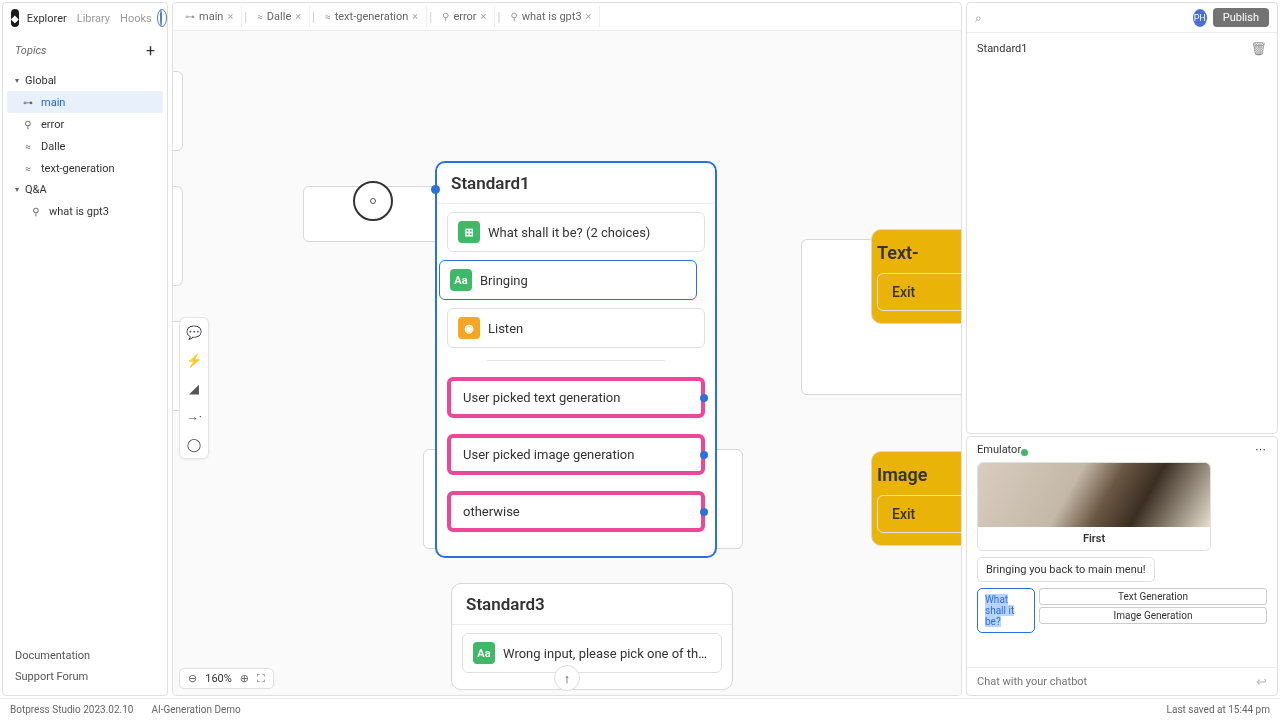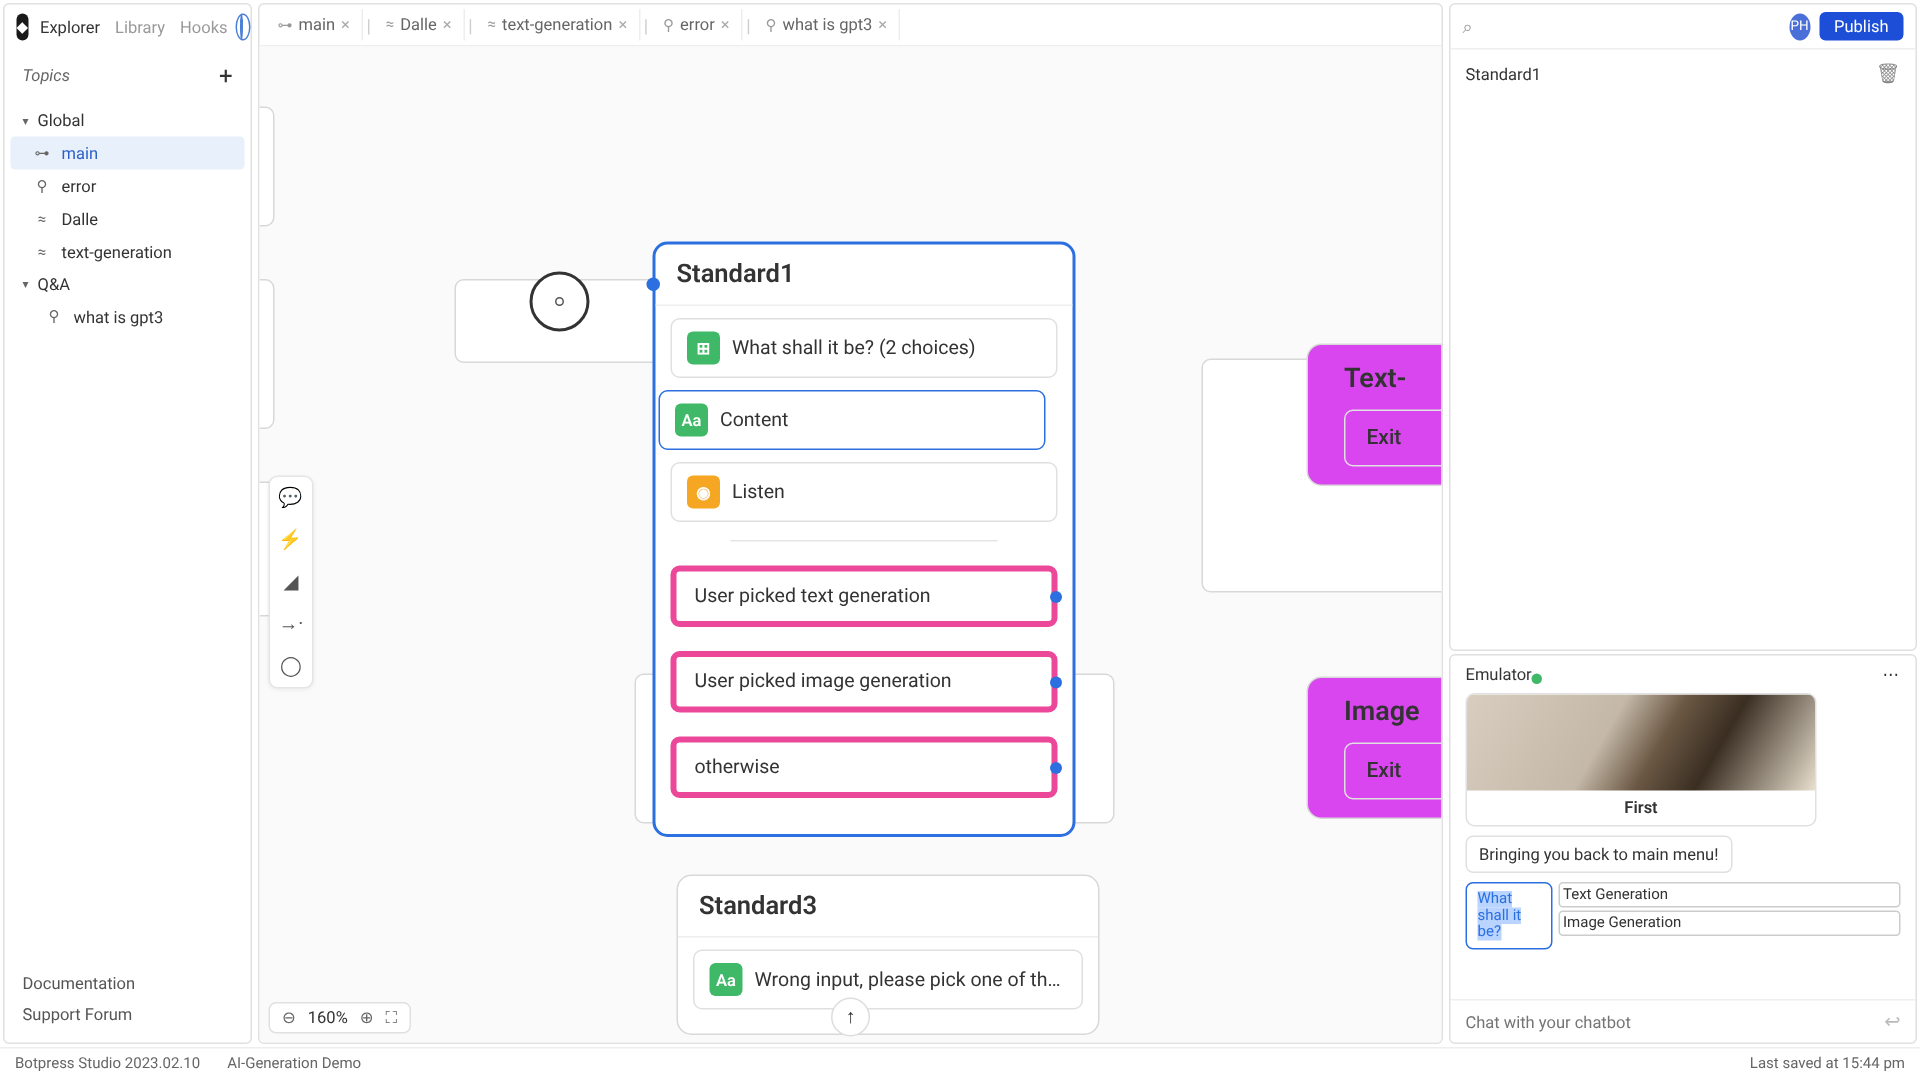--- a/index.html
+++ b/index.html
@@ -44,56 +44,56 @@
 .card.content-sel{border:1.5px solid #2c6fe0;margin-left:-8px;margin-right:8px}
 .card-icon{width:22px;height:22px;border-radius:4px;display:flex;align-items:center;justify-content:center;font-size:11px;font-weight:600;color:#fff}
 .ic-green{background:#3fb968}
 .ic-green2{background:#3fb968}
 .ic-orange{background:#f5a623}
 .divider{height:1px;background:#e5e5e5;margin:12px 40px 16px}
 .branch{border:4px solid #ec4899;border-radius:6px;padding:9px 12px;margin-bottom:16px;font-size:13px;position:relative}
 .branch::after{content:"";position:absolute;right:-7px;top:50%;margin-top:-4px;width:8px;height:8px;background:#2c6fe0;border-radius:50%}
 .port-in{position:absolute;left:-6px;top:22px;width:9px;height:9px;background:#2c6fe0;border-radius:50%}
 
-.node-partial{position:absolute;background:#d946ef;border:1px solid #d8d8d8;border-radius:10px;padding:12px 24px}
+.node-partial{position:absolute;background:#eab308;border:1px solid #d8d8d8;border-radius:10px;padding:12px 5px}
 .node-partial .nt{font-size:18px;font-weight:600;margin-bottom:10px}
 .exit-card{border:1px solid #e0e0e0;border-radius:6px;padding:10px 14px;font-size:14px;font-weight:500}
 
 .extra-box{position:absolute;background:#fff;border:1px solid #d8d8d8;border-radius:6px}
 
 .circle-target{position:absolute;width:40px;height:40px;border:2px solid #333;border-radius:50%;display:flex;align-items:center;justify-content:center;background:#fff}
 .circle-target .dot{width:6px;height:6px;border:1.5px solid #555;border-radius:50%}
 
 .zoom-ctrl{position:absolute;left:6px;bottom:6px;background:#fff;border:1px solid #e0e0e0;border-radius:5px;display:flex;align-items:center;gap:8px;padding:3px 8px;font-size:11px}
 .zoom-ctrl .z{cursor:pointer;color:#666}
 .scroll-up{position:absolute;left:50%;bottom:4px;transform:translateX(-50%);width:26px;height:26px;border:1px solid #ddd;border-radius:50%;background:#fff;display:flex;align-items:center;justify-content:center;font-size:13px;cursor:pointer}
 
 .rail{width:312px;display:flex;flex-direction:column;margin:2px;gap:2px}
 .inspector{flex:1;border:1px solid #e0e0e0;border-radius:4px;display:flex;flex-direction:column}
 .insp-search{display:flex;align-items:center;gap:6px;padding:5px 8px;border-bottom:1px solid #eee}
 .insp-search input{flex:1;border:none;outline:none;font-size:12px}
 .avatar{width:14px;height:18px;border-radius:50%;background:#4a6fd8;color:#fff;font-size:9px;display:flex;align-items:center;justify-content:center}
-.publish{background:#1d4ed8;color:#fff;border:none;border-radius:4px;padding:3px 10px;font-size:11px;cursor:pointer}
+.publish{background:#737373;color:#fff;border:none;border-radius:4px;padding:3px 10px;font-size:11px;cursor:pointer}
 .insp-title{padding:8px 10px;font-size:11px;display:flex;align-items:center}
 .trash{margin-left:auto;color:#888;cursor:pointer;font-size:13px}
 
 .emulator{height:260px;border:1px solid #e0e0e0;border-radius:4px;display:flex;flex-direction:column}
 .em-head{display:flex;align-items:flex-end;gap:0;padding:6px 10px;font-size:11px}
 .status-dot{width:7px;height:7px;background:#3fb968;border-radius:50%}
 .more{margin-left:auto;cursor:pointer;letter-spacing:1px}
 .em-body{flex:1;overflow:auto;padding:0 10px;display:flex;flex-direction:column;gap:6px}
 .msg-card{border:1px solid #e0e0e0;border-radius:6px;overflow:hidden;align-self:flex-start;width:234px}
 .msg-img{height:64px;background:linear-gradient(120deg,#d8cdbf 0%,#c4b8a8 40%,#6b5844 55%,#3a2e22 70%,#e8dfce 100%)}
 .msg-cap{text-align:center;font-size:11px;font-weight:600;padding:5px}
 .bubble{align-self:flex-start;border:1px solid #e0e0e0;border-radius:5px;padding:5px 8px;font-size:11px}
 .choice-row{display:flex;gap:4px}
 .q-bubble{border:1px solid #2c6fe0;border-radius:5px;padding:5px 7px;font-size:10px;color:#2c6fe0;width:58px}
 .q-bubble .hl{background:#b8d4ff}
 .opts{flex:1;display:flex;flex-direction:column;gap:2px}
-.opt{border:1px solid #ccc;border-radius:3px;text-align:left;font-size:10px;padding:2px}
+.opt{border:1px solid #ccc;border-radius:3px;text-align:center;font-size:10px;padding:2px}
 .em-input{border-top:1px solid #eee;padding:6px 10px;display:flex;align-items:center}
 .em-input input{flex:1;border:none;outline:none;font-size:11px;color:#999}
 .send{color:#bbb;font-size:13px}
 
 .footer{height:22px;border-top:1px solid #eee;display:flex;align-items:center;padding:0 10px;font-size:10px;color:#666;gap:18px}
 .footer .right{margin-left:auto}
 </style>
 </head>
 <body>
 
@@ -197,21 +197,21 @@
       <div class="node sel" style="left:262px;top:130px;width:282px">
         <div class="port-in"></div>
         <div class="node-title">Standard1</div>
         <div class="node-body">
           <div class="card">
             <div class="card-icon ic-green">⊞</div>
             <span>What shall it be? (2 choices)</span>
           </div>
           <div class="card content-sel">
             <div class="card-icon ic-green2">Aa</div>
-            <span>Content</span>
+            <span>Bringing</span>
           </div>
           <div class="card">
             <div class="card-icon ic-orange">◉</div>
             <span>Listen</span>
           </div>
           <div class="divider"></div>
           <div class="branch">User picked text generation</div>
           <div class="branch">User picked image generation</div>
           <div class="branch">otherwise</div>
         </div>

